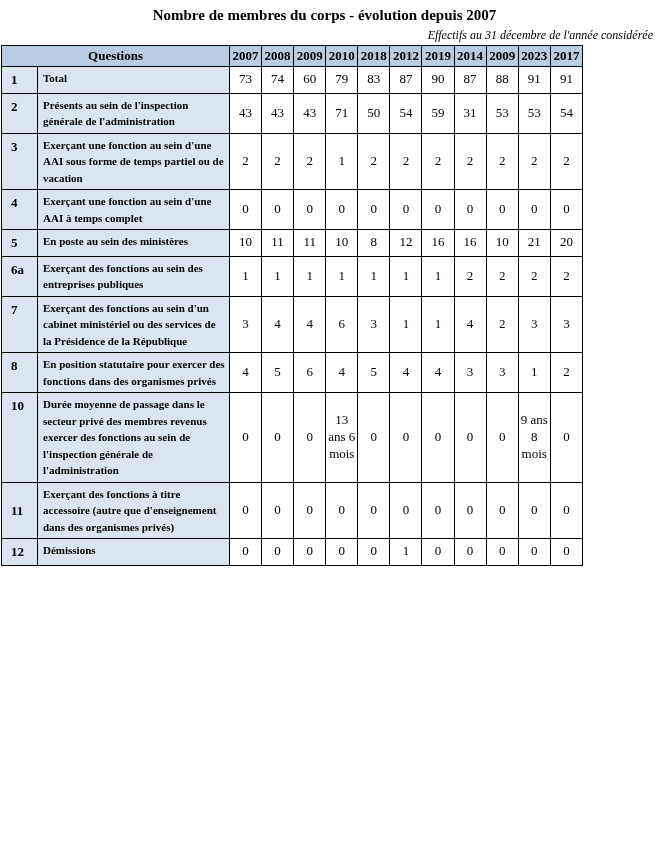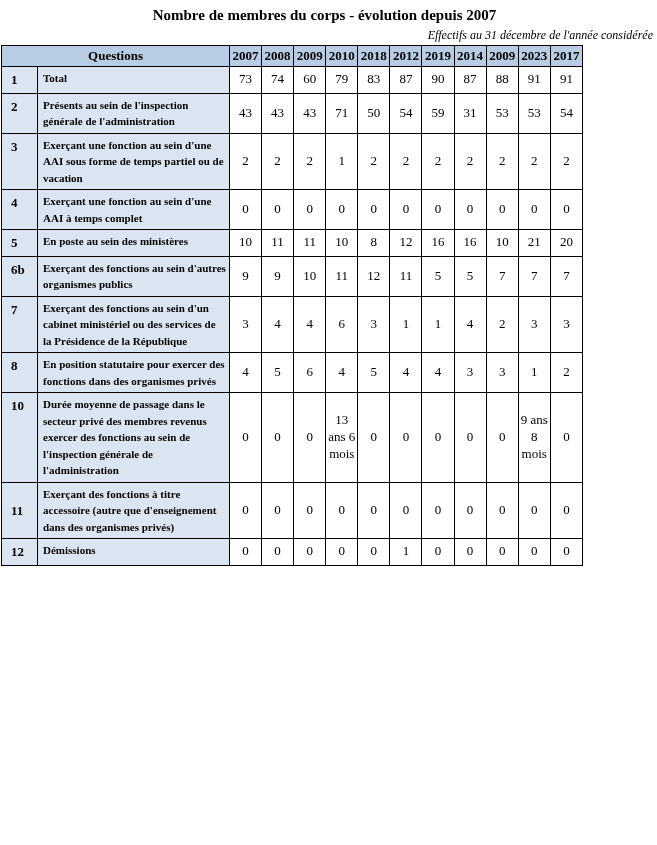--- a/index.html
+++ b/index.html
@@ -181,33 +181,33 @@
           <td class="value">10</td>
           <td class="value">8</td>
           <td class="value">12</td>
           <td class="value">16</td>
           <td class="value">16</td>
           <td class="value">10</td>
           <td class="value">21</td>
           <td class="value">20</td>
         </tr>
         <tr>
-          <td class="num">6b</td>
-          <td class="question">Exerçant des fonctions au sein d'autres organismes publics</td>
-          <td class="value">9</td>
-          <td class="value">9</td>
-          <td class="value">10</td>
-          <td class="value">11</td>
-          <td class="value">12</td>
-          <td class="value">11</td>
-          <td class="value">5</td>
-          <td class="value">5</td>
-          <td class="value">7</td>
-          <td class="value">7</td>
-          <td class="value">7</td>
+          <td class="num">6a</td>
+          <td class="question">Exerçant des fonctions au sein des entreprises publiques</td>
+          <td class="value">1</td>
+          <td class="value">1</td>
+          <td class="value">1</td>
+          <td class="value">1</td>
+          <td class="value">1</td>
+          <td class="value">1</td>
+          <td class="value">1</td>
+          <td class="value">2</td>
+          <td class="value">2</td>
+          <td class="value">2</td>
+          <td class="value">2</td>
         </tr>
         <tr>
           <td class="num">7</td>
           <td class="question">Exerçant des fonctions au sein d'un cabinet ministériel ou des services de la Présidence de la République</td>
           <td class="value">3</td>
           <td class="value">4</td>
           <td class="value">4</td>
           <td class="value">6</td>
           <td class="value">3</td>
           <td class="value">1</td>

